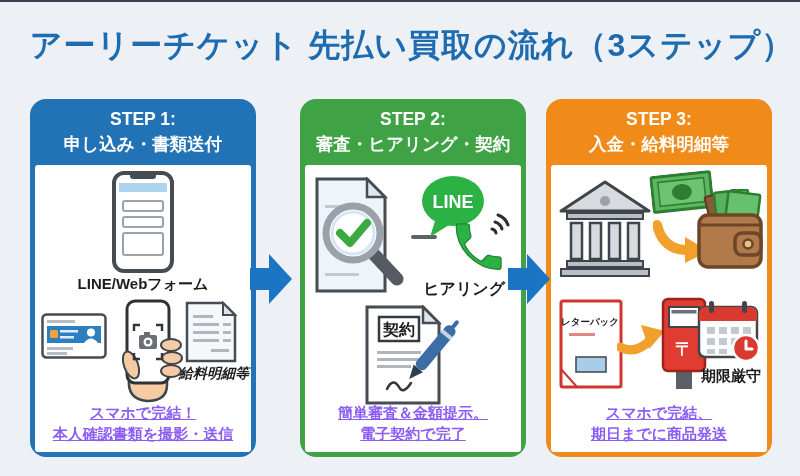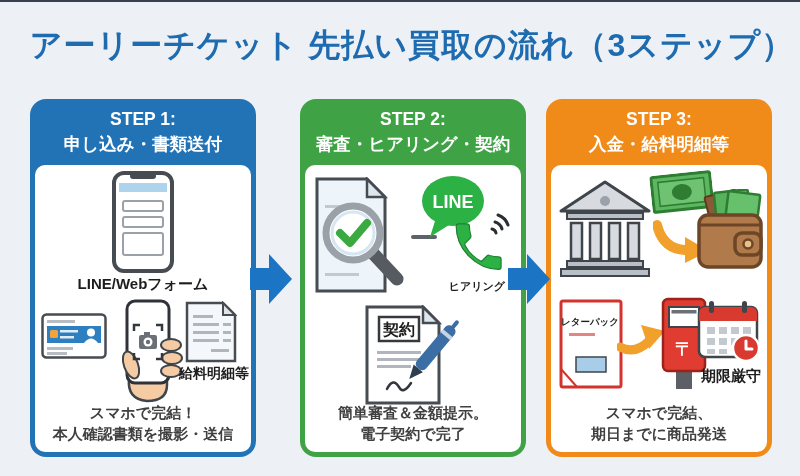--- a/index.html
+++ b/index.html
@@ -15,25 +15,25 @@
   .card{position:absolute;top:97px;width:226px;height:358px;border-radius:16px;}
   .card.s1{left:30px;background:#2173b6;}
   .card.s2{left:300px;background:#3fa345;}
   .card.s3{left:546px;background:#f08a18;}
   .hdr{
     padding-top:8px;height:56px;text-align:center;color:#ffffff;
     font-weight:800;font-size:17.5px;line-height:1.45;
   }
   .panel{
     position:absolute;left:5px;right:5px;top:66px;bottom:5px;
-    background:#ffffff;border-radius:10px;overflow:hidden;padding-left:13px;
+    background:#ffffff;border-radius:3px;overflow:hidden;padding-left:13px;
   }
   .cap{
     position:absolute;bottom:7px;left:0;width:100%;text-align:center;
-    font-weight:800;font-size:15px;line-height:1.45;color:#404040;
+    font-weight:800;font-size:15px;line-height:1.45;color:#8b5cf6;text-decoration:underline;
   }
   .lbl{position:absolute;font-weight:800;color:#1d1d1d;}
   .lbl.center{left:0;width:100%;text-align:center;}
   .flow-arrow{position:absolute;top:252px;}
   .dash{position:absolute;left:106px;top:70px;width:26px;height:4px;border-radius:2px;background:#5d6369;}
   svg{display:block;}
   .abs{position:absolute;}
 </style>
 </head>
 <body>
@@ -91,21 +91,21 @@
         <path d="M38 2 L50 14 H38 Z" fill="#dfe4e9" stroke="#474c52" stroke-width="2"></path>
         <rect x="8" y="14" width="20" height="3" fill="#b0b6bc"></rect>
         <rect x="8" y="22" width="26" height="3" fill="#b0b6bc"></rect>
           <rect x="38" y="22" width="8" height="3" fill="#b0b6bc"></rect>
         <rect x="8" y="30" width="26" height="3" fill="#b0b6bc"></rect>
           <rect x="38" y="30" width="8" height="3" fill="#b0b6bc"></rect>
         <rect x="8" y="38" width="26" height="3" fill="#b0b6bc"></rect>
           <rect x="38" y="38" width="8" height="3" fill="#b0b6bc"></rect>
         <rect x="26" y="48" width="18" height="3" fill="#b0b6bc"></rect>
       </svg>
-      <div class="lbl" style="right:2px;top:200px;font-size:14px;">給料明細等</div>
+      <div class="lbl" style="right:2px;top:200px;font-size:14px;font-style:italic;">給料明細等</div>
 
       <div class="cap">
         <div>スマホで完結！</div>
         <div>本人確認書類を撮影・送信</div>
       </div>
     </div>
   </div>
 
   <div class="card s2">
     <div class="hdr">
@@ -131,21 +131,21 @@
         <ellipse cx="38" cy="30" rx="31" ry="25" fill="#2cb144"></ellipse>
         <path d="M20 50 L15 66 L34 54 Z" fill="#2cb144"></path>
         <text x="38" y="37" text-anchor="middle" font-size="18" font-weight="bold" fill="#ffffff">LINE</text>
         <path d="M83 44 a16 16 0 0 1 10 10" fill="none" stroke="#2b2f33" stroke-width="3" stroke-linecap="round"></path>
         <path d="M80 51 a10 10 0 0 1 7 7" fill="none" stroke="#2b2f33" stroke-width="3" stroke-linecap="round"></path>
         <path d="M77 58 a5 5 0 0 1 4 4" fill="none" stroke="#2b2f33" stroke-width="3" stroke-linecap="round"></path>
         <g transform="translate(34,48) scale(2.4)">
           <path d="M6.6 10.8c1.5 3 3.9 5.4 6.9 6.9l2.3-2.3c.3-.3.7-.4 1.1-.2 1.2.4 2.5.6 3.8.6.6 0 1 .4 1 1V20c0 .6-.4 1-1 1C11.4 21 3 12.6 3 3c0-.6.4-1 1-1h3.5c.6 0 1 .4 1 1 0 1.3.2 2.6.6 3.8.1.4 0 .8-.2 1.1l-2.3 2.3z" fill="#2cb144" stroke="#1d8031" stroke-width="0.5"></path>
         </g>
       </svg>
-      <div class="lbl" style="right:16px;top:114px;font-size:11px;">ヒアリング</div>
+      <div class="lbl" style="right:16px;top:114px;font-size:16px;">ヒアリング</div>
 
       <svg class="abs" style="left:52px;top:140px;" width="112" height="100" viewBox="0 0 112 100">
         <path d="M10 2 H66 L82 18 V98 H10 Z" fill="#ffffff" stroke="#474c52" stroke-width="3"></path>
         <path d="M66 2 L82 18 H66 Z" fill="#dfe7ee" stroke="#474c52" stroke-width="2.5"></path>
         <rect x="22" y="12" width="40" height="24" fill="#ffffff" stroke="#35393e" stroke-width="2.5"></rect>
         <text x="42" y="30" text-anchor="middle" font-size="16" font-weight="bold" fill="#1d1d1d">契約</text>
         <rect x="20" y="46" width="44" height="3" fill="#b0b6bc"></rect>
         <rect x="20" y="53" width="44" height="3" fill="#b0b6bc"></rect>
         <rect x="20" y="60" width="34" height="3" fill="#b0b6bc"></rect>
         <path d="M30 84 Q36 72 42 82 Q46 90 54 78" fill="none" stroke="#33373c" stroke-width="2.5" stroke-linecap="round"></path>

